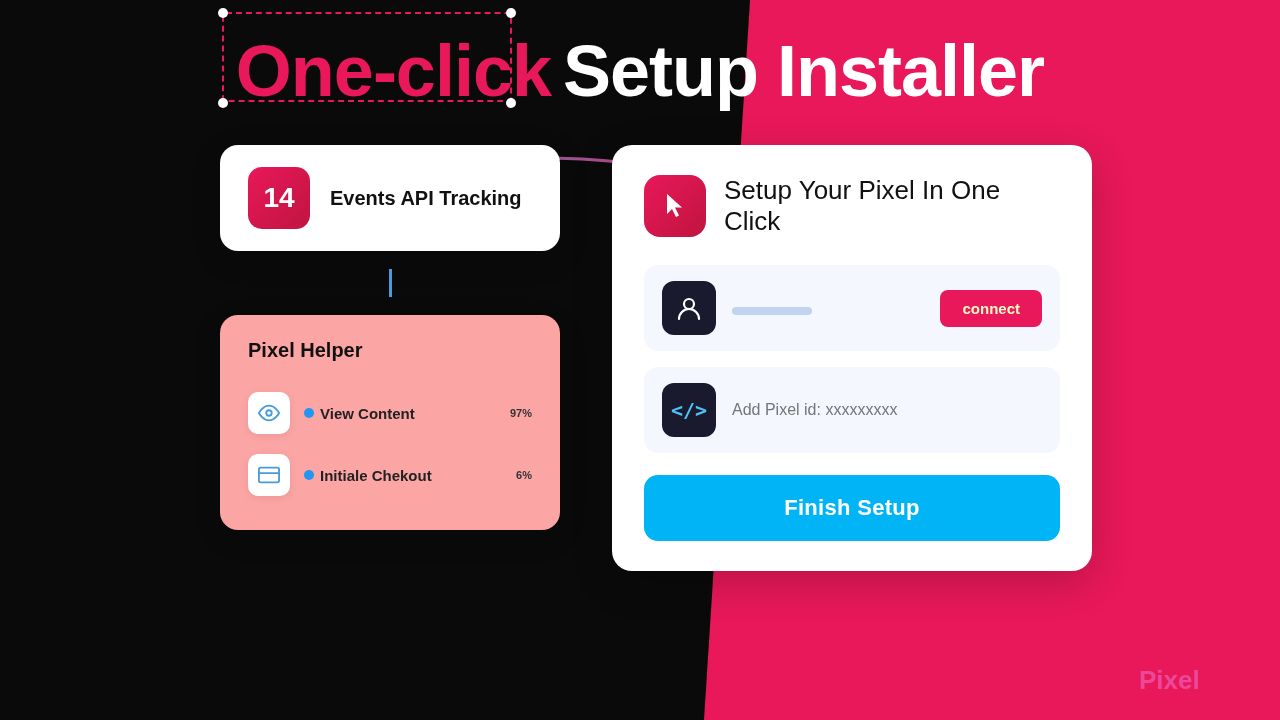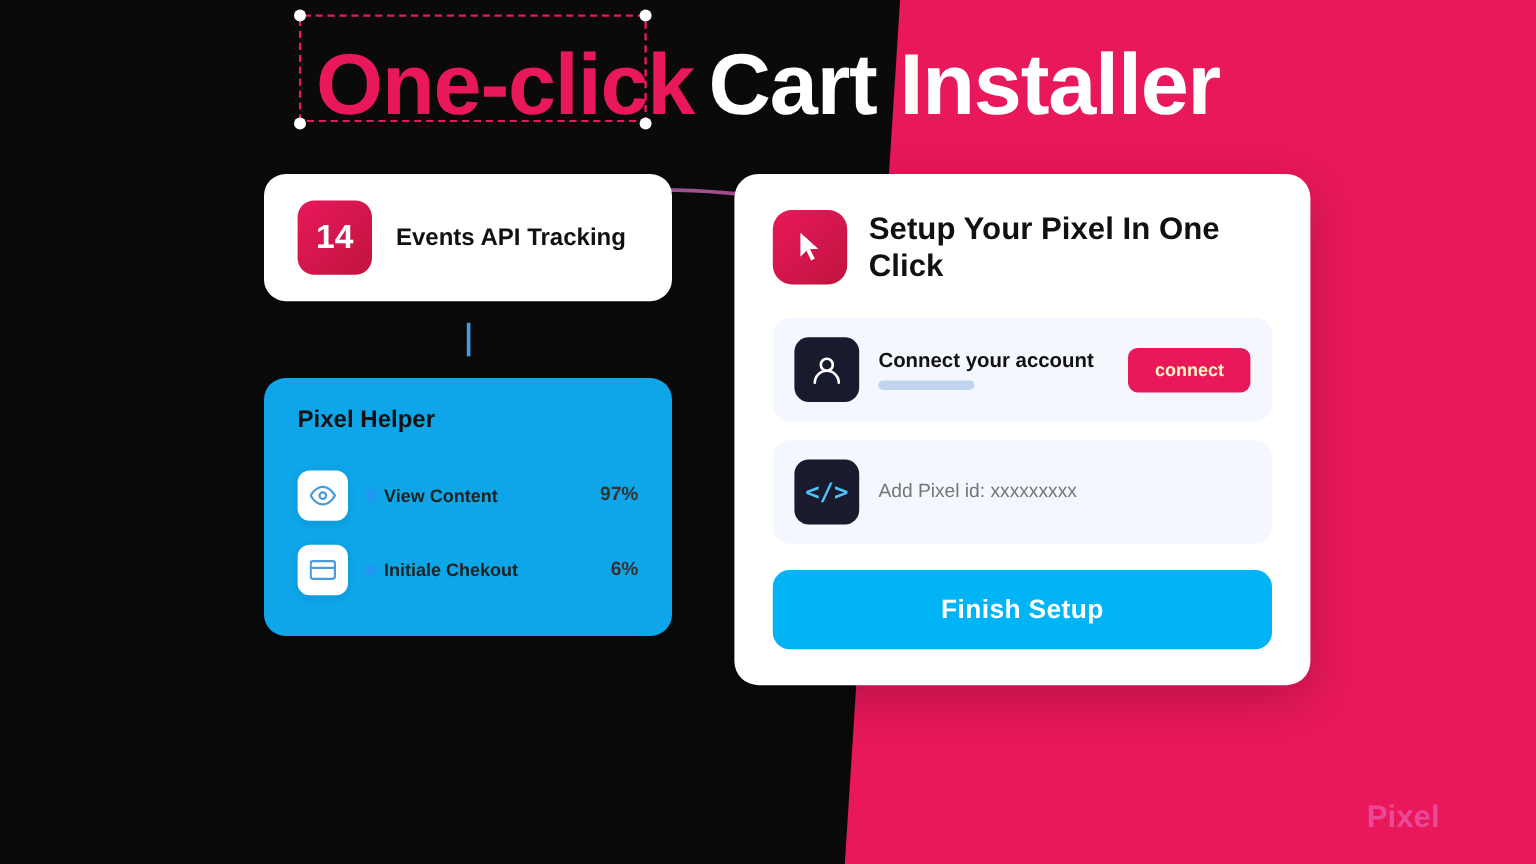--- a/index.html
+++ b/index.html
@@ -137,21 +137,21 @@
       flex-shrink: 0;
     }
     .events-label {
       font-size: 20px;
       font-weight: 700;
       color: #111;
     }
 
     
     .helper-card {
-      background: #0ea5e9;
+      background: #fca5a5;
       border-radius: 18px;
       padding: 24px 28px;
       box-shadow: 0 8px 30px rgba(0,0,0,0.1);
     }
     .helper-title {
       font-size: 20px;
       font-weight: 700;
       color: #111;
       margin-bottom: 20px;
     }
@@ -186,21 +186,21 @@
       gap: 6px;
     }
     .dot-blue {
       width: 10px;
       height: 10px;
       border-radius: 50%;
       background: #2196f3;
       flex-shrink: 0;
     }
     .helper-item-pct {
-      font-size: 16px;
+      font-size: 11px;
       font-weight: 700;
       color: #333;
     }
 
     
     .right-col {
       flex: 0 0 480px;
     }
     .setup-card {
       background: #fff;
@@ -220,21 +220,21 @@
       background: linear-gradient(135deg, #e8185a, #c0143f);
       border-radius: 16px;
       display: flex;
       align-items: center;
       justify-content: center;
       font-size: 28px;
       flex-shrink: 0;
     }
     .setup-title {
       font-size: 26px;
-      font-weight: 700;
+      font-weight: 400;
       color: #111;
     }
 
     
     .connect-row {
       background: #f5f7ff;
       border-radius: 14px;
       padding: 16px 18px;
       display: flex;
       align-items: center;
@@ -362,21 +362,21 @@
   <div class="header-title">
 
     <div style="position:relative; display:inline-block;">
       <div class="dashed-box"></div>
       <span class="corner-dot dot-tl"></span>
       <span class="corner-dot dot-tr"></span>
       <span class="corner-dot dot-bl"></span>
       <span class="corner-dot dot-br"></span>
       <span class="title-pink">One-click</span>
     </div>
-    <span class="title-white">Cart Installer</span>
+    <span class="title-white">Setup Installer</span>
   </div>
 </div>
 
 <svg class="arc-svg" viewBox="0 0 720 90" fill="none" xmlns="http://www.w3.org/2000/svg">
   <path d="M 160 80 Q 160 10 360 10 Q 560 10 560 80" stroke="url(#arcGrad)" stroke-width="3" fill="none" stroke-linecap="round"></path>
   <defs>
     <linearGradient id="arcGrad" x1="0" y1="0" x2="720" y2="0" gradientUnits="userSpaceOnUse">
       <stop offset="0%" stop-color="#4a9bdc"></stop>
       <stop offset="100%" stop-color="#e8185a"></stop>
     </linearGradient>
@@ -445,21 +445,20 @@
 
       
       <div class="connect-row">
         <div class="connect-icon-box">
           <svg width="30" height="30" viewBox="0 0 30 30" fill="none">
             <circle cx="15" cy="11" r="5" stroke="white" stroke-width="2.2" fill="none"></circle>
             <path d="M5 26c0-5.523 4.477-10 10-10s10 4.477 10 10" stroke="white" stroke-width="2.2" fill="none" stroke-linecap="round"></path>
           </svg>
         </div>
         <div class="connect-text-area">
-          <span class="connect-label">Connect your account</span>
           <div class="connect-bar"></div>
         </div>
         <button class="connect-btn">connect</button>
       </div>
 
       
       <div class="pixel-row">
         <div class="pixel-icon-box">
           <span>&lt;/&gt;</span>
         </div>

